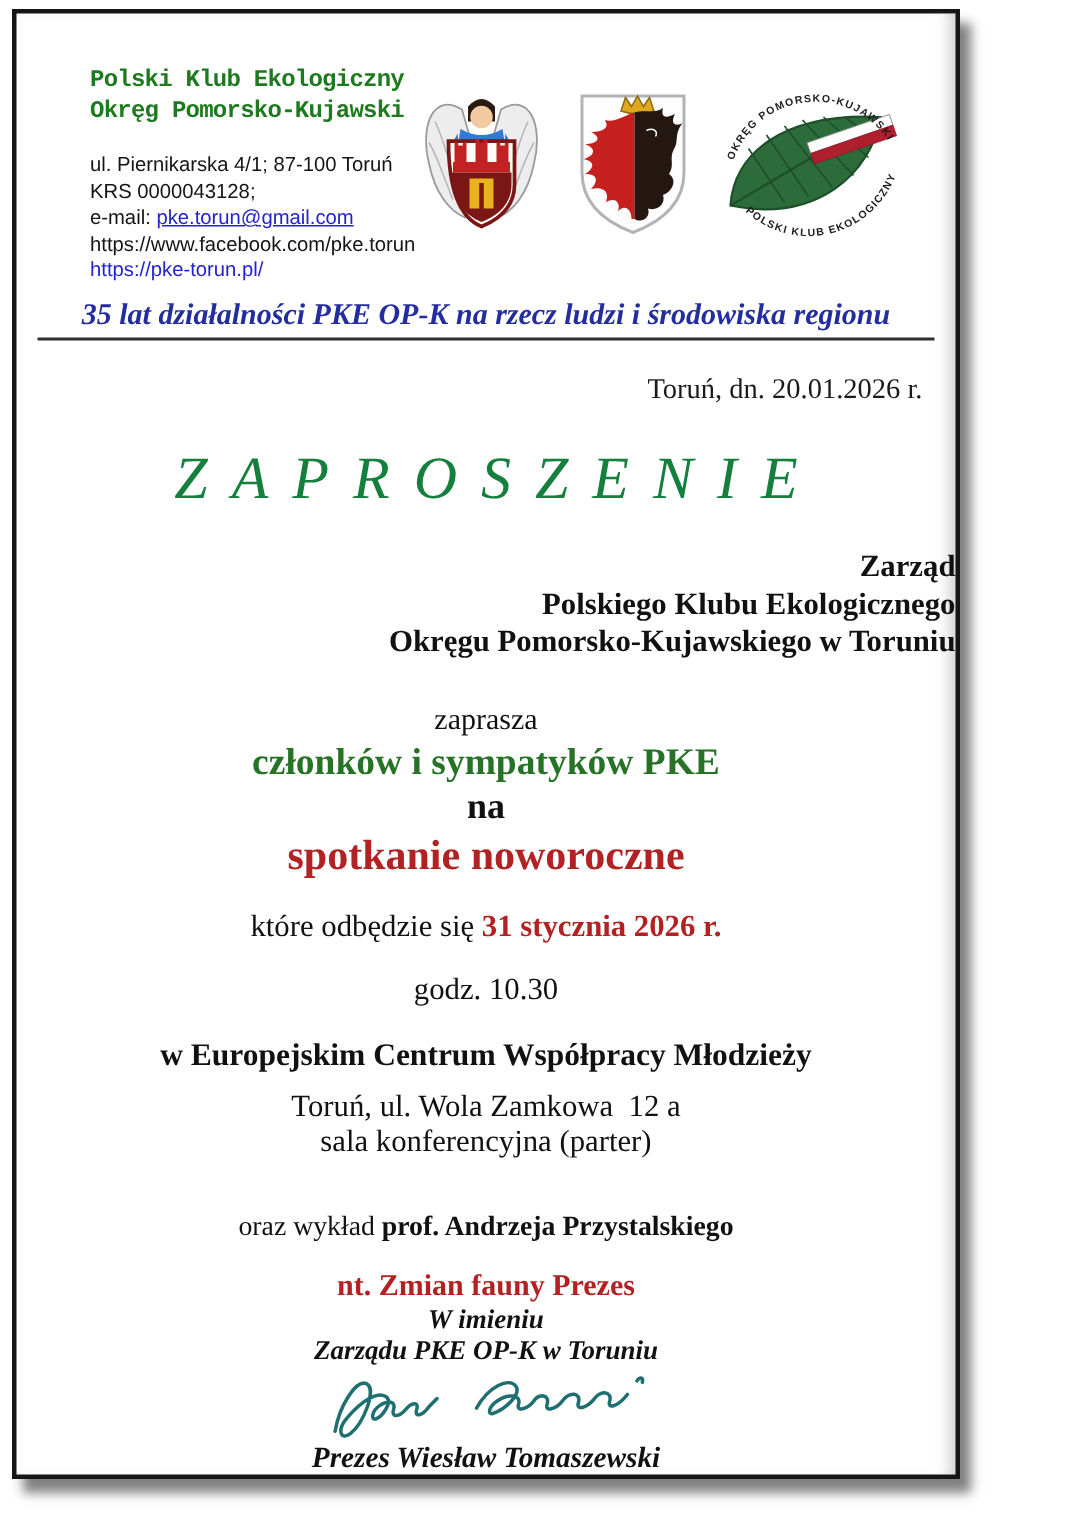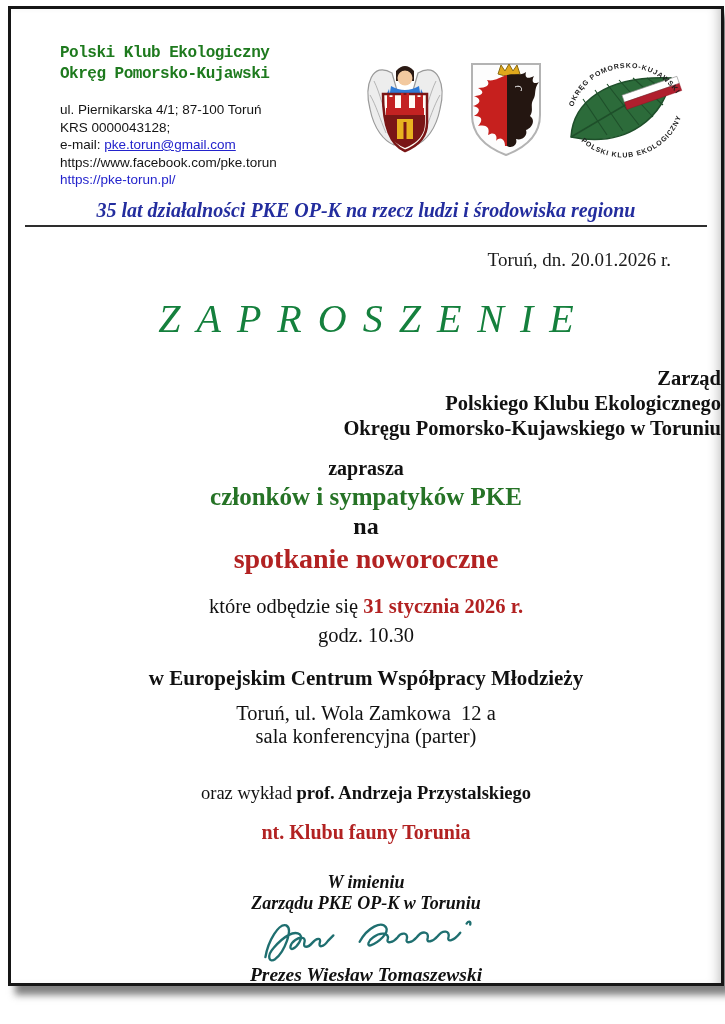--- a/index.html
+++ b/index.html
@@ -1,53 +1,53 @@
 <!DOCTYPE html>
 <html><head>
 <meta charset="utf-8">
 <style>
   html,body{margin:0;padding:0;background:#fff;width:725px;height:1024px;overflow:hidden;}
   .page{
-    position:absolute;top:6px;left:8px;width:716px;height:980px;
+    position:absolute;top:6px;left:8px;width:632px;height:980px;
     box-sizing:border-box;background:#fff;border:3px solid #161616;
     box-shadow:7px 9px 7px rgba(45,45,45,.6), inset -10px 0 12px -8px rgba(0,0,0,.25);
     font-family:"Liberation Serif", serif;color:#111;
   }
   
   .header{display:flex;padding:34px 30px 0 49px;}
   .org-block{flex:1;}
   .org-name{font-family:"Liberation Mono", monospace;font-weight:bold;font-size:16px;line-height:21px;color:#1e7a1e;letter-spacing:-.5px;}
   .contact{font-family:"Liberation Sans", sans-serif;font-size:13.5px;line-height:17.5px;color:#141414;margin-top:16px;}
   .contact a{color:#2323cc;}
   .link-u{text-decoration:underline;}
   .link-n{text-decoration:none;}
   .logos{display:flex;align-items:flex-start;gap:13px;margin-top:16px;}
   .crest{width:88px;height:100px;}
   .leaf-logo{width:128px;height:114px;margin-top:-6px;}
   
   .banner{margin:10px 14px 0 14px;text-align:center;font-size:20px;font-weight:bold;font-style:italic;
           color:#232d9e;border-bottom:2.5px solid #2e2e2e;padding-bottom:3px;}
-  .dateline{margin-top:22px;padding-right:50px;text-align:right;font-size:19px;color:#1a1a1a;}
+  .dateline{margin-top:22px;padding-right:22px;text-align:right;font-size:19px;color:#1a1a1a;}
   
   .title{margin-top:24px;text-align:center;font-size:40px;font-style:italic;color:#15803d;letter-spacing:.40em;padding-left:.40em;}
   .inviter{margin-top:24px;text-align:right;font-size:20.5px;font-weight:bold;line-height:25px;}
   .center{text-align:center;}
-  .verb{margin-top:16px;font-size:20px;font-weight:bold;}
+  .verb{margin-top:28px;font-size:20px;font-weight:normal;}
   .invitees{margin-top:3px;font-size:25px;font-weight:bold;color:#267326;}
   .na{font-size:24px;font-weight:bold;margin-top:2px;}
   .event{margin-top:3px;font-size:28px;font-weight:bold;color:#b22222;}
   .dateln{margin-top:20px;font-size:20.5px;}
   .red-b{color:#b22222;font-weight:bold;}
-  .time{margin-top:6px;font-size:20.5px;}
+  .time{margin-top:19px;font-size:20.5px;}
   .venue{margin-top:19px;font-size:21px;font-weight:bold;}
   .addr{margin-top:11px;font-size:20.5px;line-height:23px;white-space:pre-wrap;}
   .room{font-size:20.5px;line-height:23px;}
   .agenda{margin-top:32px;font-size:18.5px;line-height:26px;}
   .topic{margin-top:15px;font-size:20px;font-weight:bold;color:#b22222;}
-  .behalf{margin-top:28px;font-size:18px;font-weight:bold;font-style:italic;line-height:21px;}
+  .behalf{font-size:18px;font-weight:bold;font-style:italic;line-height:21px;}
   .sig-wrap{text-align:center;margin-top:-4px;}
   .sig-svg{width:250px;height:58px;}
   .signer{margin-top:-8px;font-size:19.5px;font-weight:bold;font-style:italic;}
   svg text{font-family:"Liberation Sans", sans-serif;}
 </style>
 </head>
 <body>
 
 <div class="page">
 
@@ -144,21 +144,21 @@
   <div class="center time">godz. 10.30</div>
 
   <div class="center venue">w Europejskim Centrum Współpracy Młodzieży</div>
   <div class="center addr">Toruń, ul. Wola Zamkowa  12 a</div>
   <div class="center room">sala konferencyjna (parter)</div>
 
   <div class="center agenda">
     <div><span>oraz wykład </span><b>prof. Andrzeja Przystalskiego</b></div>
   </div>
 
-  <div class="center topic">nt. Klubu fauny Torunia</div>
+  <div class="center topic">nt. Zmian fauny Prezes</div>
 
   <div class="center behalf">
     <div>W imieniu</div>
     <div>Zarządu PKE OP-K w Toruniu</div>
   </div>
 
   <div class="sig-wrap">
     <span>
       <svg class="sig-svg" viewBox="0 0 250 64">
         <g fill="none" stroke="#1f6f70" stroke-width="2.6" stroke-linecap="round" stroke-linejoin="round">

